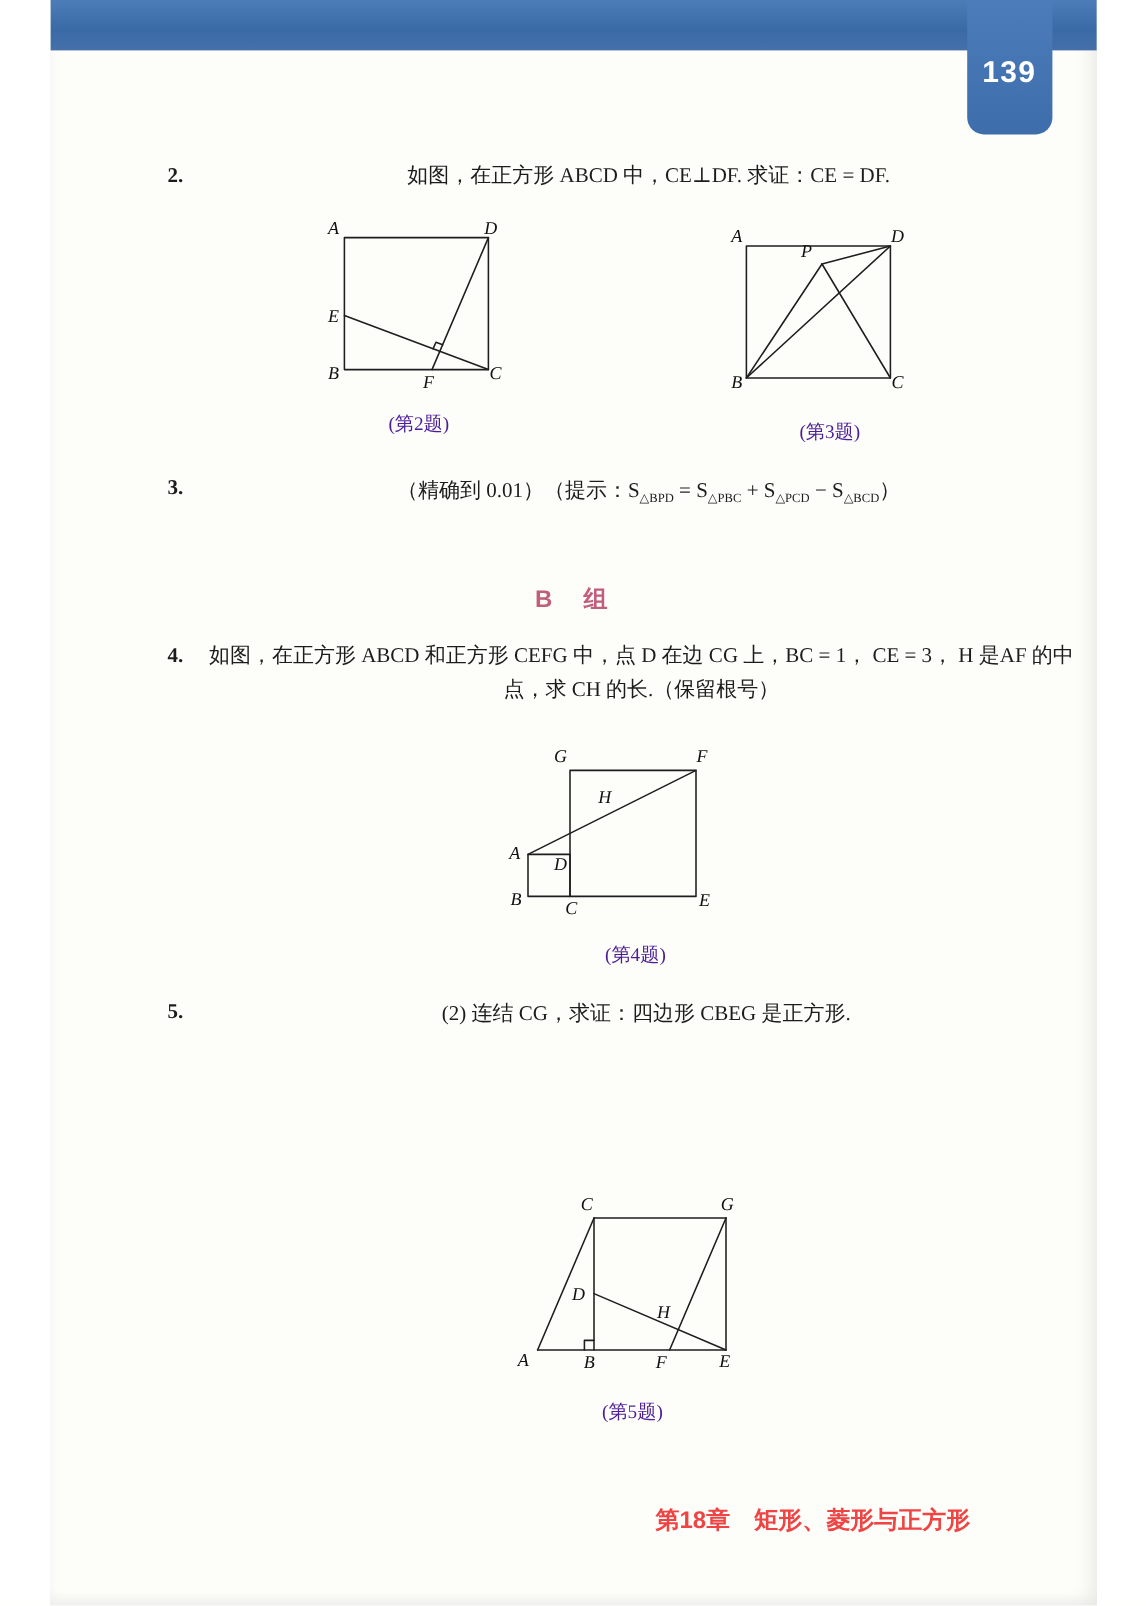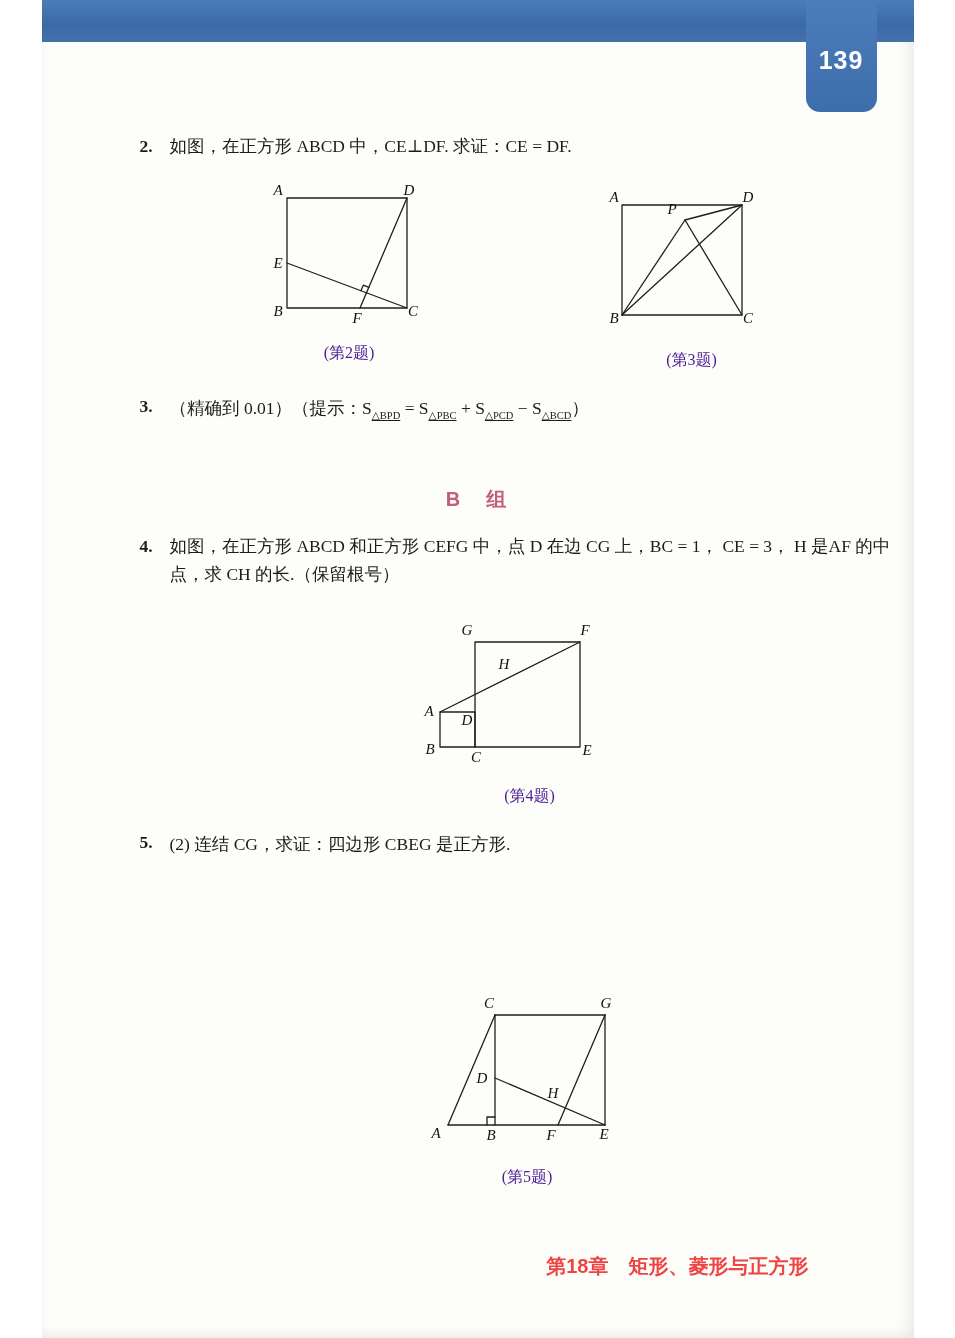--- a/index.html
+++ b/index.html
@@ -19,23 +19,23 @@
     background:linear-gradient(180deg,#4c7cba 0%, #3d6dab 100%);
     border-radius:0 0 14px 14px;
   }
   .pagenum {
     position:absolute; width:100%; top:46px; text-align:center;
     color:#ffffff; font-family:"Liberation Sans",sans-serif;
     font-weight:bold; font-size:25px; letter-spacing:1px;
   }
   .prob { position:absolute; display:flex; font-size:17.5px; line-height:1.62; color:#1c1c1c; }
   .prob-num { width:30px; flex:none; font-weight:bold; }
-  .prob-body { flex:1; }
+  .prob-body { flex:1;text-align:center; }
   .prob-body .subline { margin-top:2px; }
-  sub { font-size:10.5px;text-decoration:underline; }
+  sub { font-size:10.5px; }
   .section-b {
     position:absolute; left:0; width:100%; text-align:center;
     color:#c05e7c; font-family:"Liberation Sans",sans-serif;
     font-weight:bold; font-size:20px; letter-spacing:3px;
   }
   .fig { position:absolute; text-align:center; }
   .fig svg { display:block; margin:0 auto; }
   .fig-caption { font-size:16px; margin-top:12px; color:#4c1d95; }
   svg polygon, svg line, svg polyline, svg path {
     fill:none; stroke:#1e1e1e; stroke-width:1.3;

